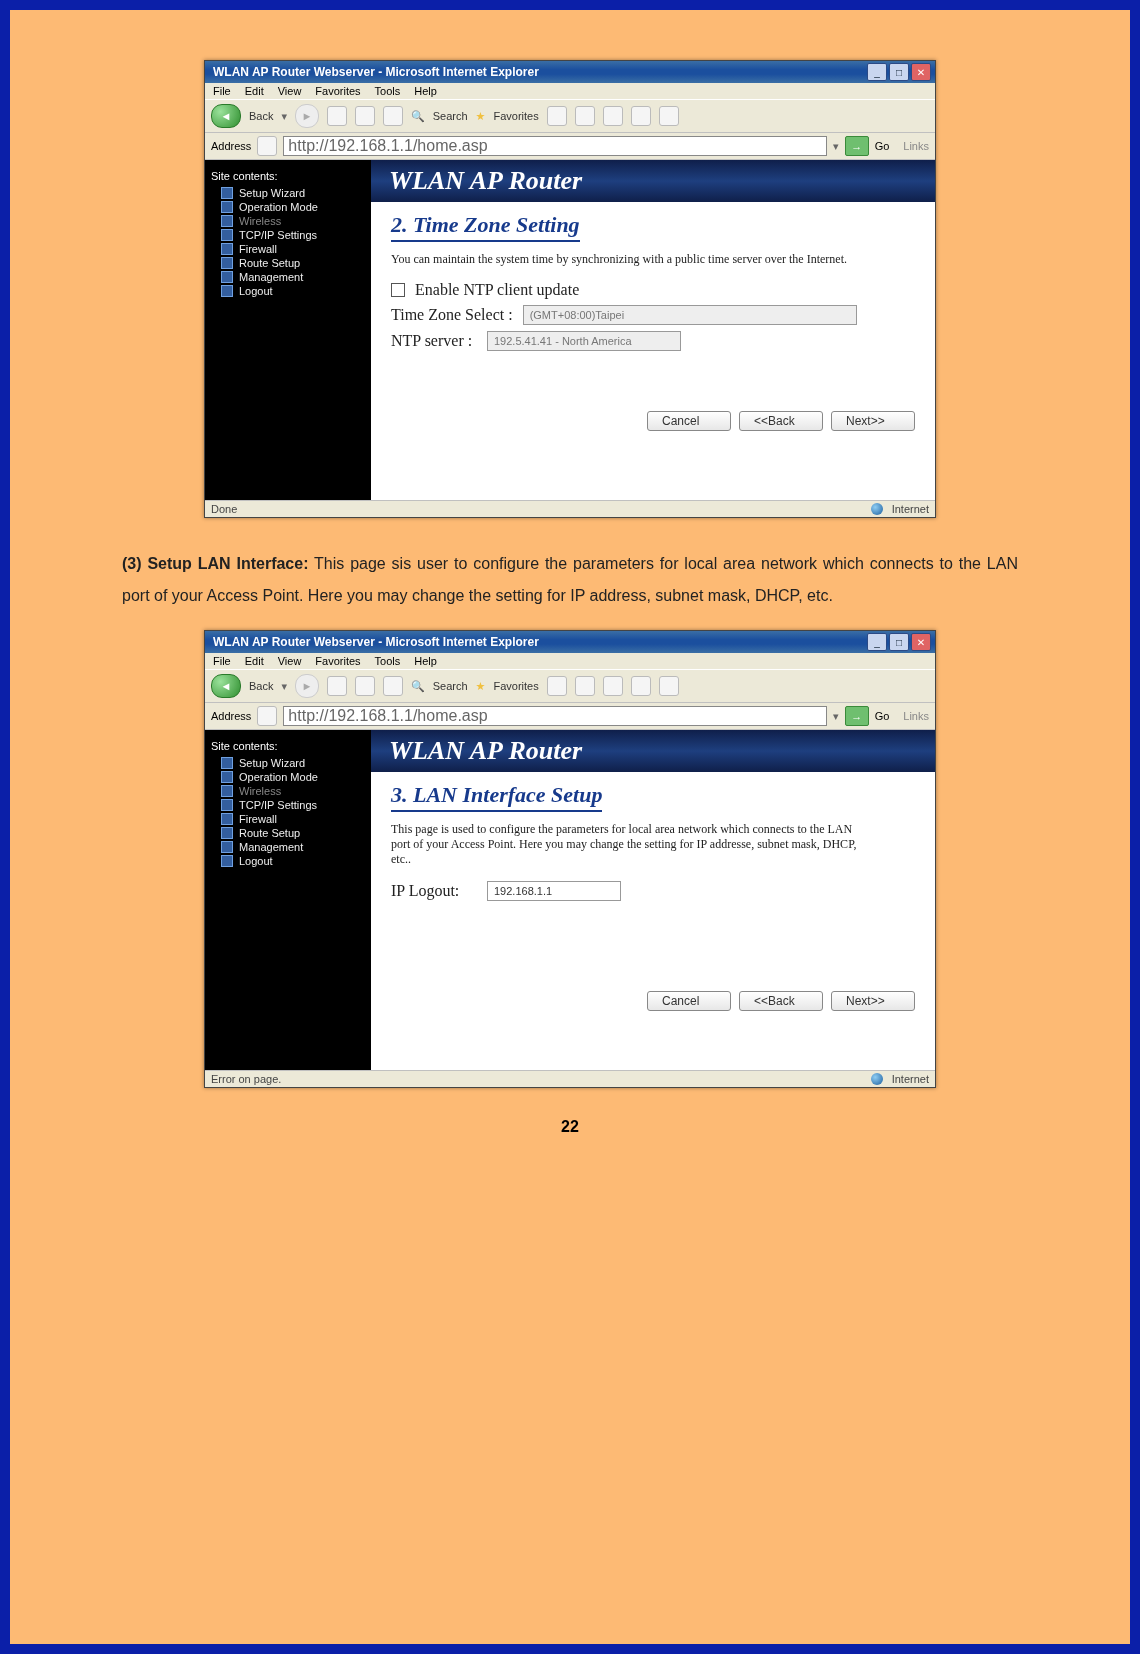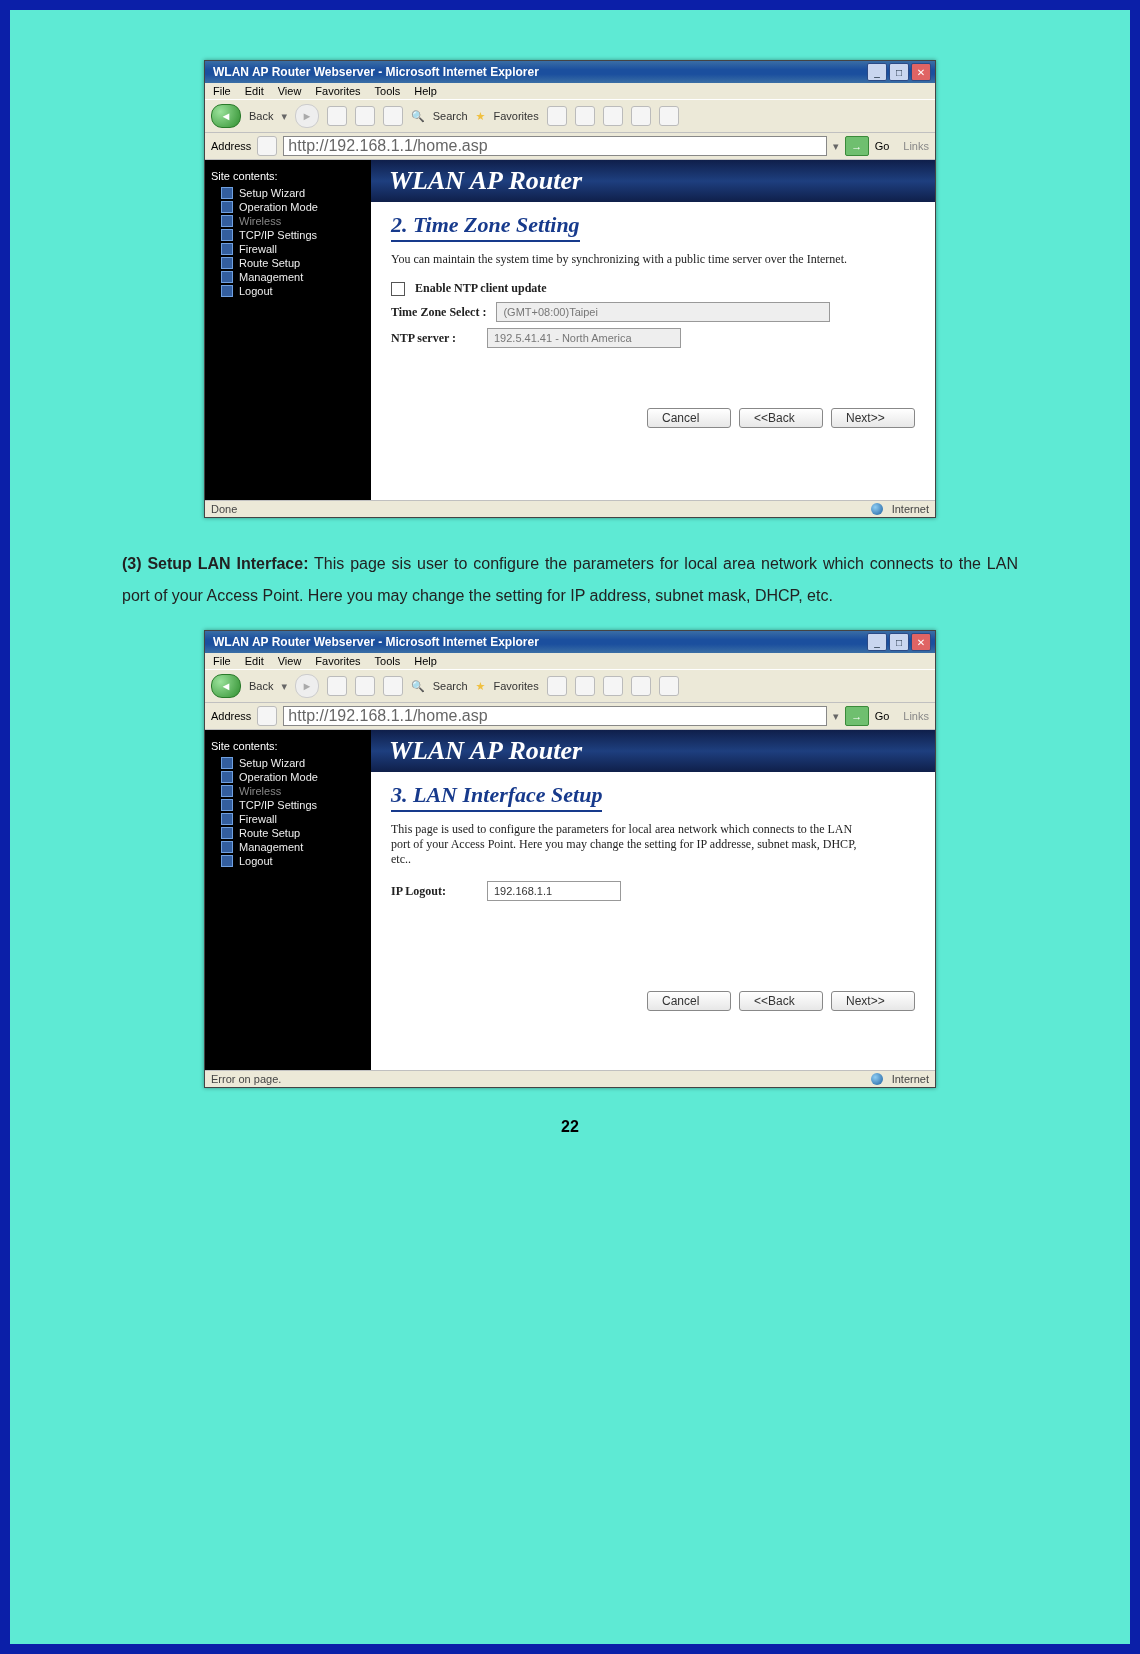--- a/index.html
+++ b/index.html
@@ -1,16 +1,16 @@
 <!DOCTYPE html>
 <html><head>
 <meta charset="utf-8">
 <style>
   html,body{margin:0;padding:0;background:#fff;font-family:Arial,Helvetica,sans-serif}
-  .page{width:1140px;height:1654px;box-sizing:border-box;border:10px solid #0b1fa8;background:#5eead4;position:relative}
+  .page{width:1140px;height:1654px;box-sizing:border-box;border:10px solid #0b1fa8;background:#fdba74;position:relative}
   .inner{padding:50px 72px 30px 72px}
   .shot{width:730px;margin:0 auto 30px auto;border:1px solid #444;box-shadow:0 0 4px rgba(0,0,0,.4);background:#ece9d8;font-size:11px}
   .titlebar{background:linear-gradient(#3a6ea5,#1b4f9e 40%,#1b4f9e 60%,#3a6ea5);color:#fff;display:flex;align-items:center;padding:2px 4px;font-size:12px}
   .titlebar .ttxt{flex:1;font-weight:bold;padding-left:4px}
   .titlebar .wbtn{width:18px;height:16px;margin-left:2px;background:#c9d6ef;border:1px solid #2b4a86;border-radius:2px;display:flex;align-items:center;justify-content:center;font-size:10px;color:#123}
   .titlebar .wbtn.close{background:#e06464;color:#fff}
   .menubar{background:#ece9d8;display:flex;gap:14px;padding:2px 8px;color:#000}
   .toolbar{background:#ece9d8;border-top:1px solid #fff;border-bottom:1px solid #c0c0c0;display:flex;align-items:center;gap:8px;padding:4px 6px;color:#333}
   .ticon{width:18px;height:18px;border:1px solid #bbb;border-radius:3px;background:#f5f5f5;display:inline-block}
   .back{width:28px;height:22px;border-radius:11px;background:radial-gradient(circle at 30% 30%,#9be29b,#2f8f2f);display:flex;align-items:center;justify-content:center;color:#fff;font-weight:bold;border:1px solid #2a7a2a}
@@ -23,21 +23,21 @@
   .sidebar .hdr{color:#fff;margin-bottom:4px}
   .sidebar .it{display:flex;align-items:center;gap:6px;padding:1px 0 1px 10px;color:#eee}
   .sidebar .it .dot{width:10px;height:10px;background:#335e9e;border:1px solid #6fa0e0}
   .sidebar .it.dim{color:#888}
   .main{flex:1;background:#fff;color:#222}
   .banner{background:linear-gradient(#0f1f4a,#1e3f7f 50%,#0f1f4a);color:#fff;font-family:'Times New Roman',serif;font-style:italic;font-weight:bold;font-size:26px;padding:6px 18px}
   .mainbody{padding:8px 20px 20px 20px}
   .h2{color:#173a8c;font-family:'Times New Roman',serif;font-style:italic;font-weight:bold;font-size:22px;border-bottom:2px solid #173a8c;display:inline-block;padding-bottom:2px;margin:2px 0 10px 0}
   .desc{font-family:'Times New Roman',serif;font-size:12px;color:#222;max-width:480px;margin-bottom:14px}
   .row{display:flex;align-items:center;gap:10px;margin:6px 0}
-  .lbl{font-family:'Times New Roman',serif;font-weight:bold;font-size:12px;min-width:86px}
+  .lbl{font-family:'Times New Roman',serif;font-weight:normal;font-size:16px;min-width:86px}
   .sel,.inp{border:1px solid #999;background:#eee;color:#777;height:18px;padding:0 6px;font-size:11px;min-width:180px;display:flex;align-items:center}
   .inp.white{background:#fff;color:#333;min-width:120px;width:120px}
   .chk{width:12px;height:12px;border:1px solid #555;background:#fff;display:inline-block}
   .btnrow{display:flex;justify-content:flex-end;gap:8px;margin-top:60px}
   .wbtn2{border:1px solid #888;background:linear-gradient(#fff,#e7e7e7);border-radius:3px;padding:2px 14px;font-size:12px;color:#333;min-width:54px;text-align:left}
   .statusbar{background:#ece9d8;border-top:1px solid #c0c0c0;display:flex;padding:2px 6px;font-size:11px;color:#444}
   .statusbar .right{margin-left:auto;display:flex;align-items:center;gap:9px}
   .globe{width:12px;height:12px;border-radius:50%;background:radial-gradient(circle at 35% 35%,#8fcdf3,#1b5fa0)}
   .bodytext{font-family:Arial,sans-serif;font-size:16px;line-height:2;color:#222;margin:18px 40px 18px 40px;text-align:justify}
   .pageno{text-align:center;font-weight:bold;font-size:16px;margin-top:30px}

